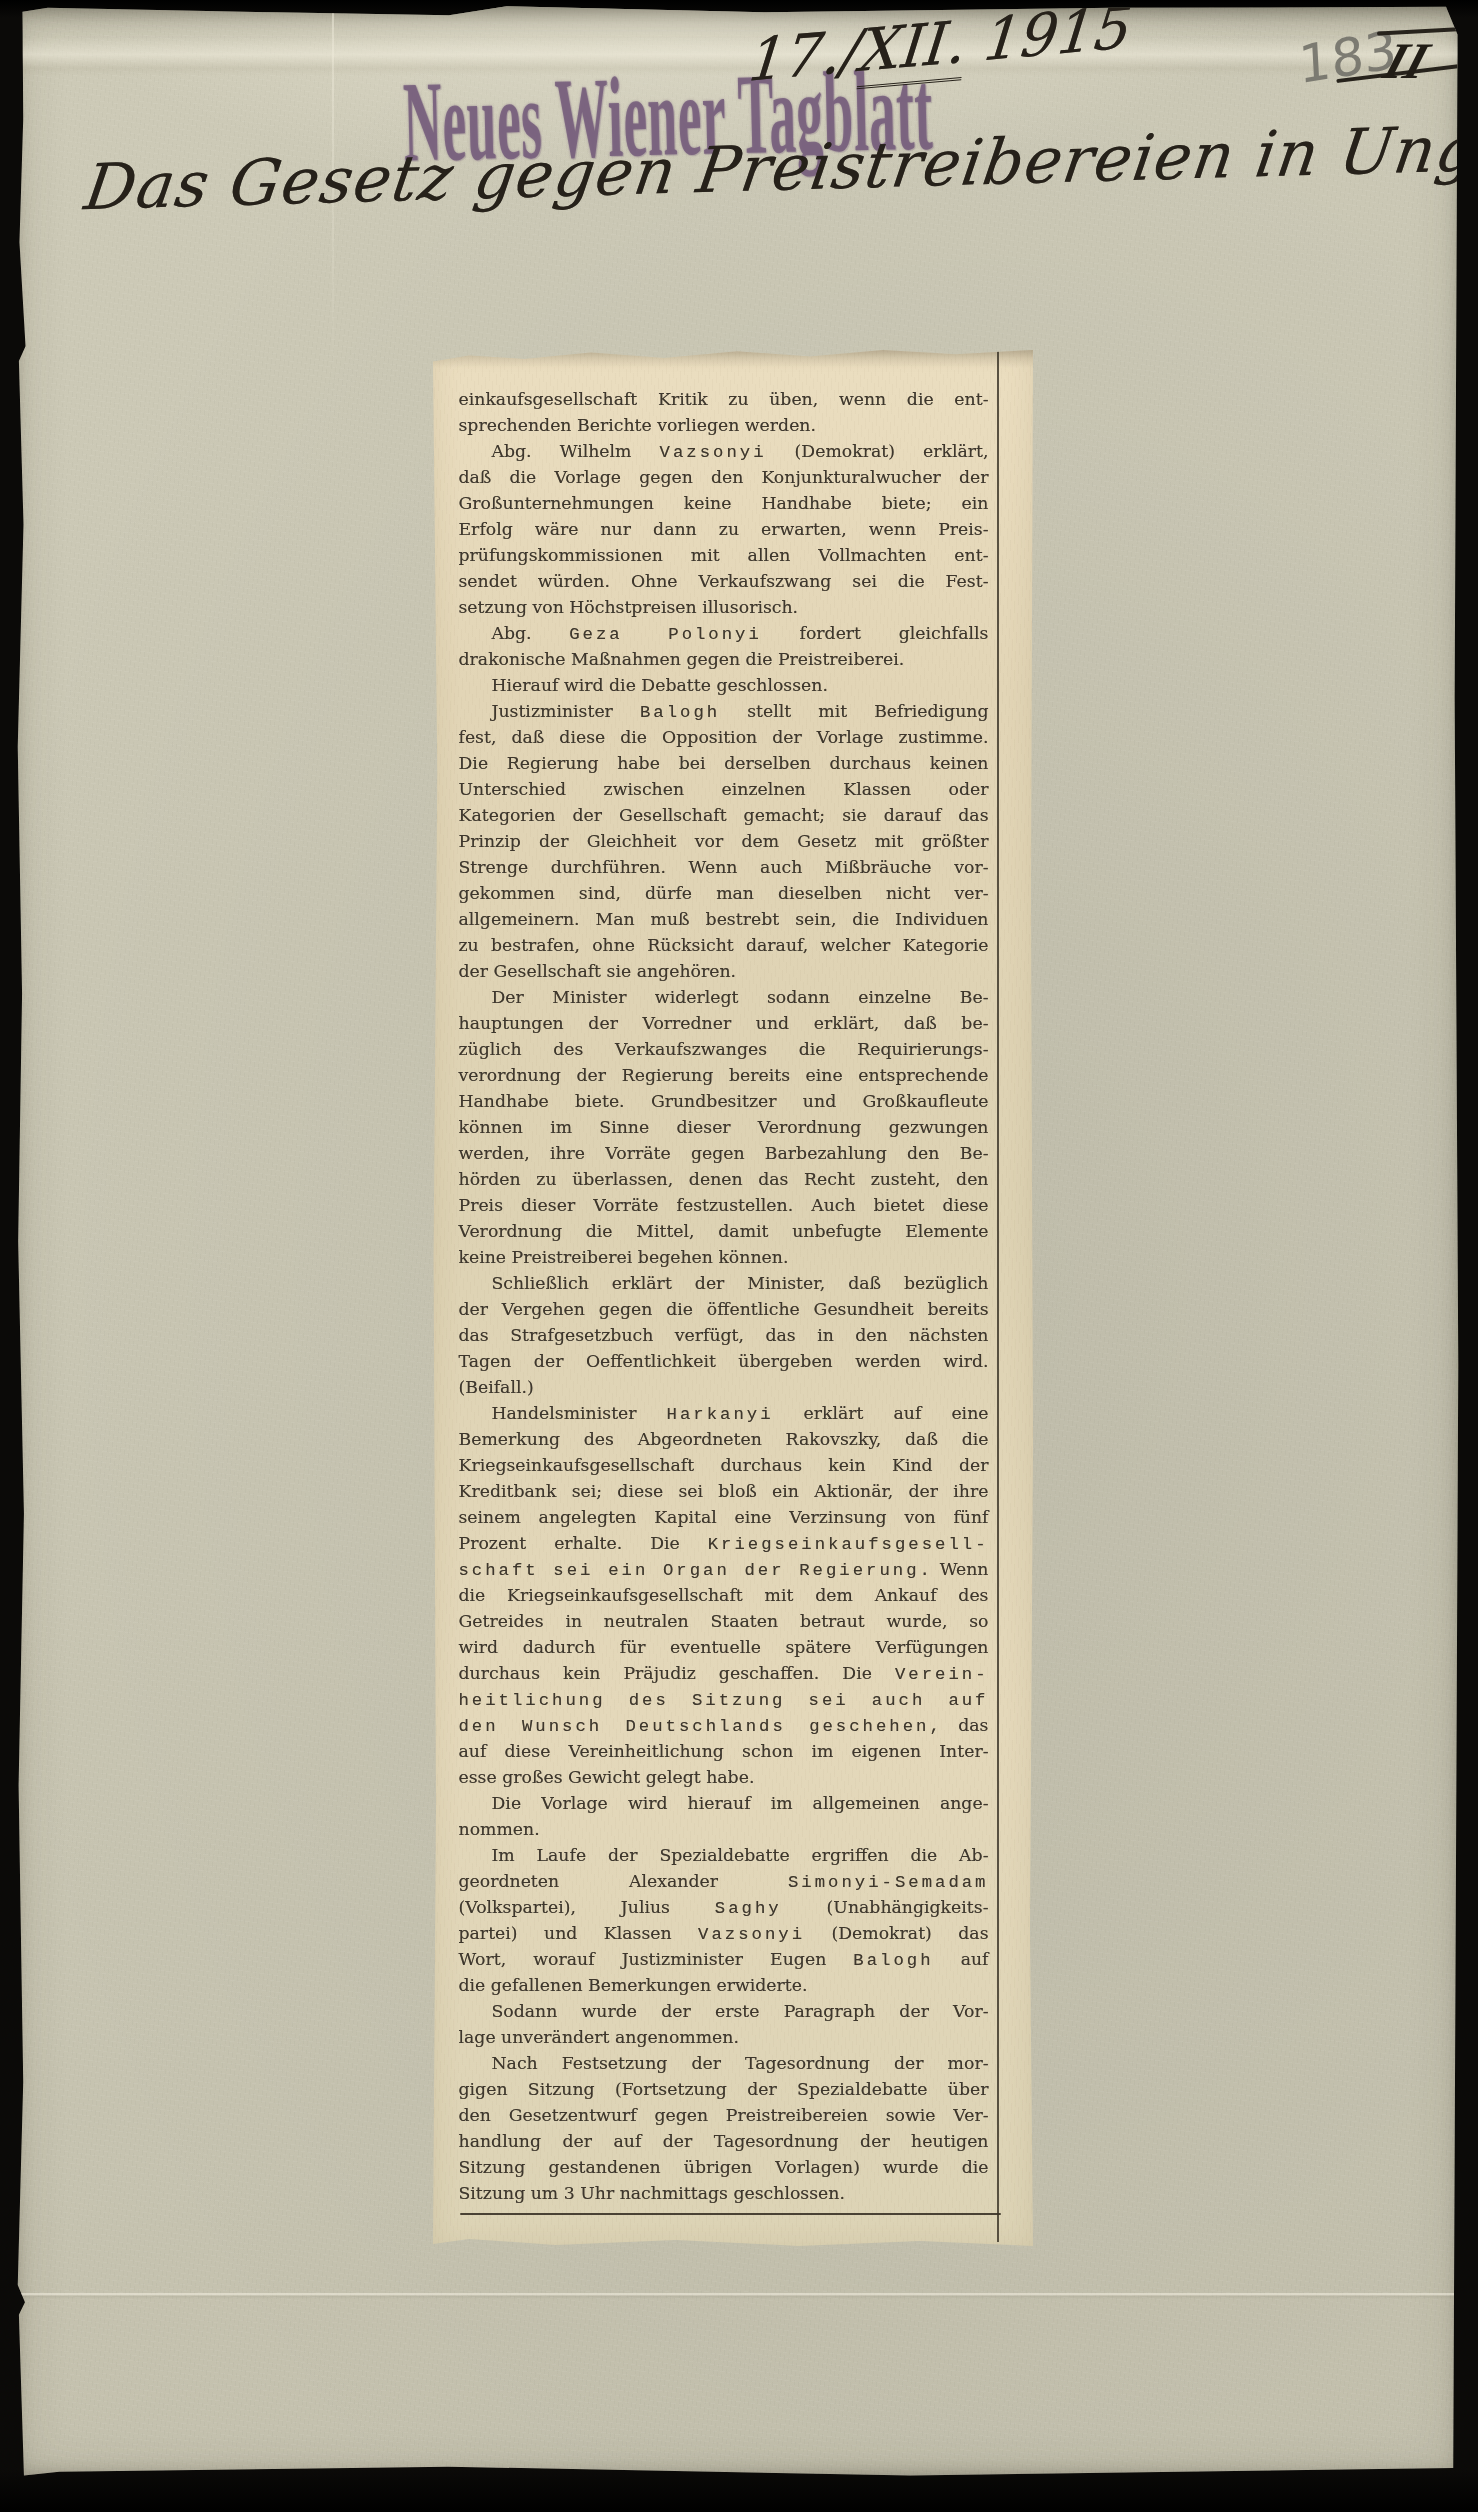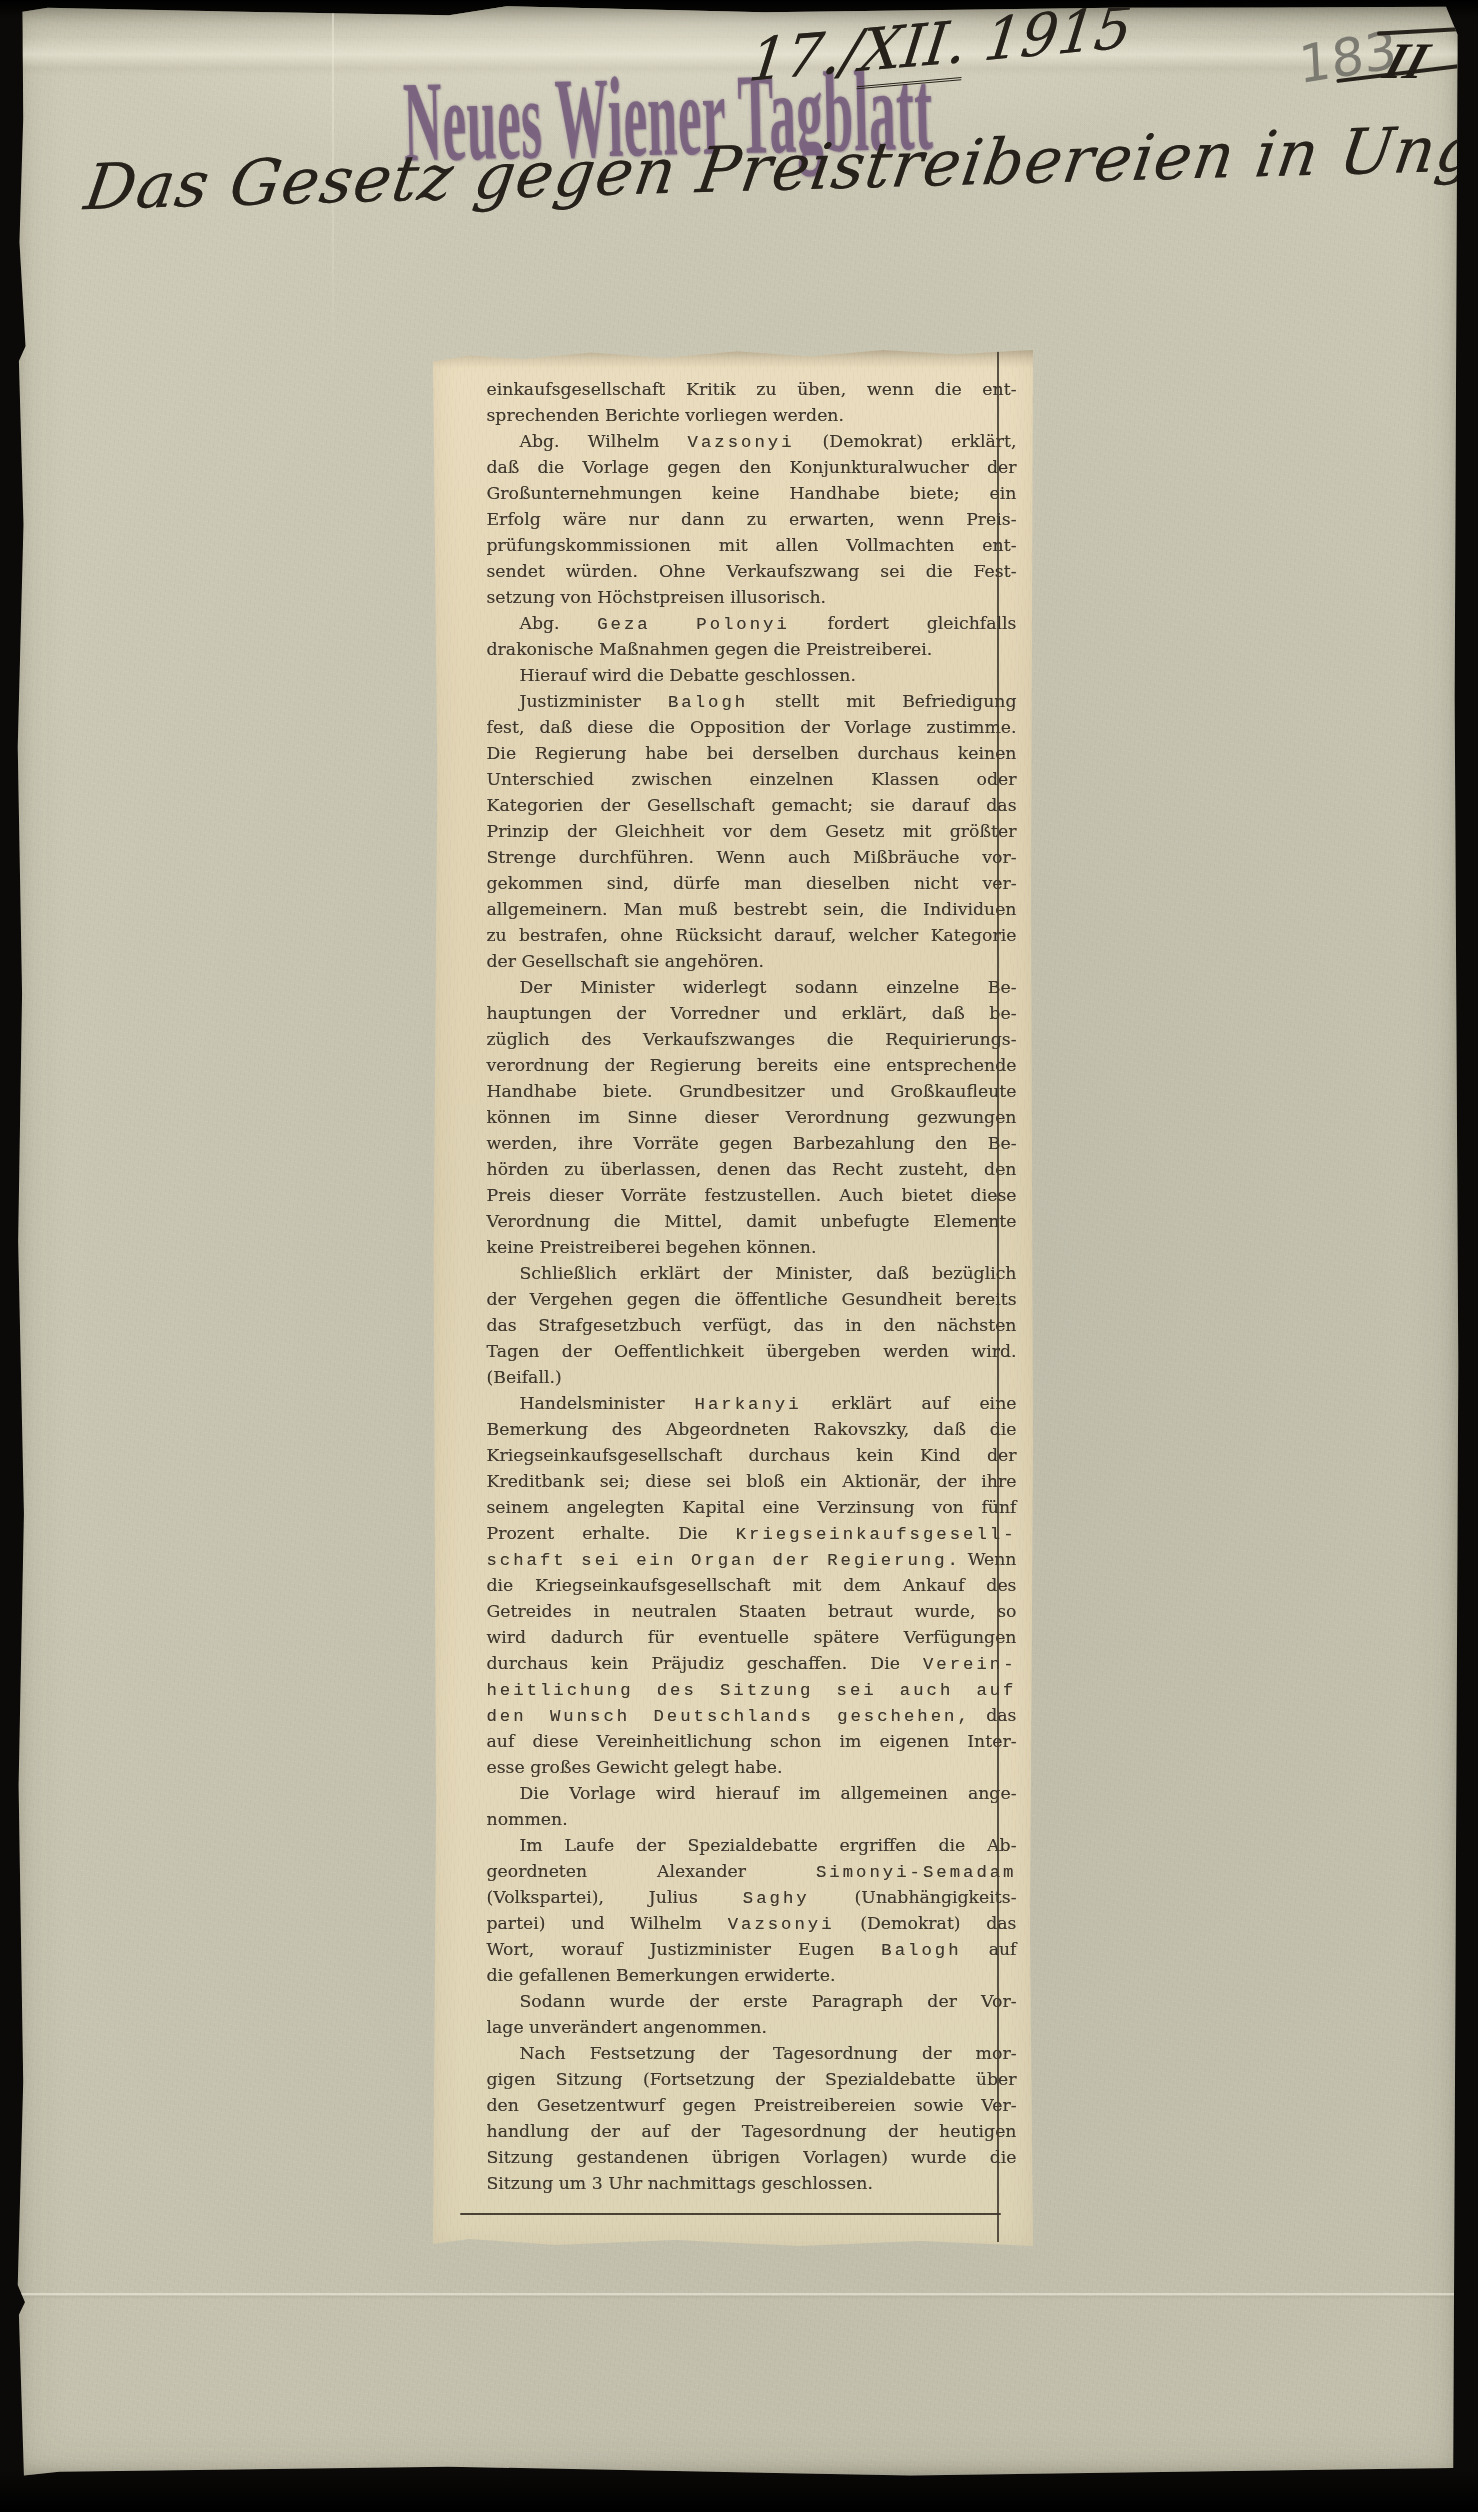--- a/index.html
+++ b/index.html
@@ -55,21 +55,21 @@
 
   
   .clipping{position:absolute;left:417px;top:342px;width:600px;height:1903px;
     background:
       repeating-linear-gradient(93deg, rgba(120,100,70,.04) 0 0.6px, rgba(0,0,0,0) 0.6px 3.6px),
       linear-gradient(180deg,#ebdec0 0,#e2d5b6 18%,#ddd2b3 45%,#e4d8ba 72%,#dcd3b5 100%);
     box-shadow:0 1.8px 8.5px rgba(25,22,15,.45), inset 0 0 28px rgba(125,104,62,.14);
     clip-path:polygon(0px 14.6px,36px 8.5px,91px 12px,158px 5.5px,231px 11px,304px 4.3px,377px 9.7px,450px 3px,523px 7.3px,600px 3px,598px 547px,600px 1095px,597px 1582px,600px 1899px,487px 1894px,365px 1899px,243px 1893px,122px 1898px,36px 1892px,0px 1897px,3px 1460px,0.6px 912px,4.3px 426px);}
   .clip-smudge{position:absolute;left:0;top:0;width:100%;height:20.7px;
     background:linear-gradient(180deg, rgba(86,76,58,.38), rgba(86,76,58,.12) 55%, rgba(0,0,0,0));}
-  .clip-col{position:absolute;left:25.5px;top:29px;width:530px;margin-left:28px;}
+  .clip-col{position:absolute;left:25.5px;top:39px;width:530px;}
   .cl-line{height:26px;font:17.3px/26px "DejaVu Serif",serif;color:#3e372d;
     text-align:justify;text-align-last:justify;white-space:normal;
     text-shadow:0 0 0.6px rgba(62,55,45,.5);}
   .cl-line.ind{text-indent:33px;}
   .cl-line.end{text-align-last:left;}
   .sperr{letter-spacing:3px;font-family:Liberation Mono, monospace;}
   .v-rule{position:absolute;left:564px;top:3.6px;width:2.4px;height:1892px;background:#40382c;opacity:.85;}
   .h-rule{position:absolute;left:27px;top:1866px;width:541px;height:2.4px;background:#383126;
     border-radius:1.2px;opacity:.9;}
 </style>
@@ -148,21 +148,21 @@
           <div class="cl-line"><span>durchaus kein Präjudiz geschaffen. Die </span><span class="sperr">Verein-</span></div>
           <div class="cl-line"><span class="sperr">heitlichung des Sitzung sei auch auf</span></div>
           <div class="cl-line"><span class="sperr">den Wunsch Deutschlands geschehen,</span><span> das</span></div>
           <div class="cl-line"><span>auf diese Vereinheitlichung schon im eigenen Inter-</span></div>
           <div class="cl-line end"><span>esse großes Gewicht gelegt habe.</span></div>
           <div class="cl-line ind"><span>Die Vorlage wird hierauf im allgemeinen ange-</span></div>
           <div class="cl-line end"><span>nommen.</span></div>
           <div class="cl-line ind"><span>Im Laufe der Spezialdebatte ergriffen die Ab-</span></div>
           <div class="cl-line"><span>geordneten Alexander </span><span class="sperr">Simonyi-Semadam</span></div>
           <div class="cl-line"><span>(Volkspartei), Julius </span><span class="sperr">Saghy</span><span> (Unabhängigkeits-</span></div>
-          <div class="cl-line"><span>partei) und Wilhelm </span><span class="sperr">Vazsonyi</span><span> (Demokrat) das</span></div>
+          <div class="cl-line"><span>partei) und Klassen </span><span class="sperr">Vazsonyi</span><span> (Demokrat) das</span></div>
           <div class="cl-line"><span>Wort, worauf Justizminister Eugen </span><span class="sperr">Balogh</span><span> auf</span></div>
           <div class="cl-line end"><span>die gefallenen Bemerkungen erwiderte.</span></div>
           <div class="cl-line ind"><span>Sodann wurde der erste Paragraph der Vor-</span></div>
           <div class="cl-line end"><span>lage unverändert angenommen.</span></div>
           <div class="cl-line ind"><span>Nach Festsetzung der Tagesordnung der mor-</span></div>
           <div class="cl-line"><span>gigen Sitzung (Fortsetzung der Spezialdebatte über</span></div>
           <div class="cl-line"><span>den Gesetzentwurf gegen Preistreibereien sowie Ver-</span></div>
           <div class="cl-line"><span>handlung der auf der Tagesordnung der heutigen</span></div>
           <div class="cl-line"><span>Sitzung gestandenen übrigen Vorlagen) wurde die</span></div>
           <div class="cl-line end"><span>Sitzung um 3 Uhr nachmittags geschlossen.</span></div>

